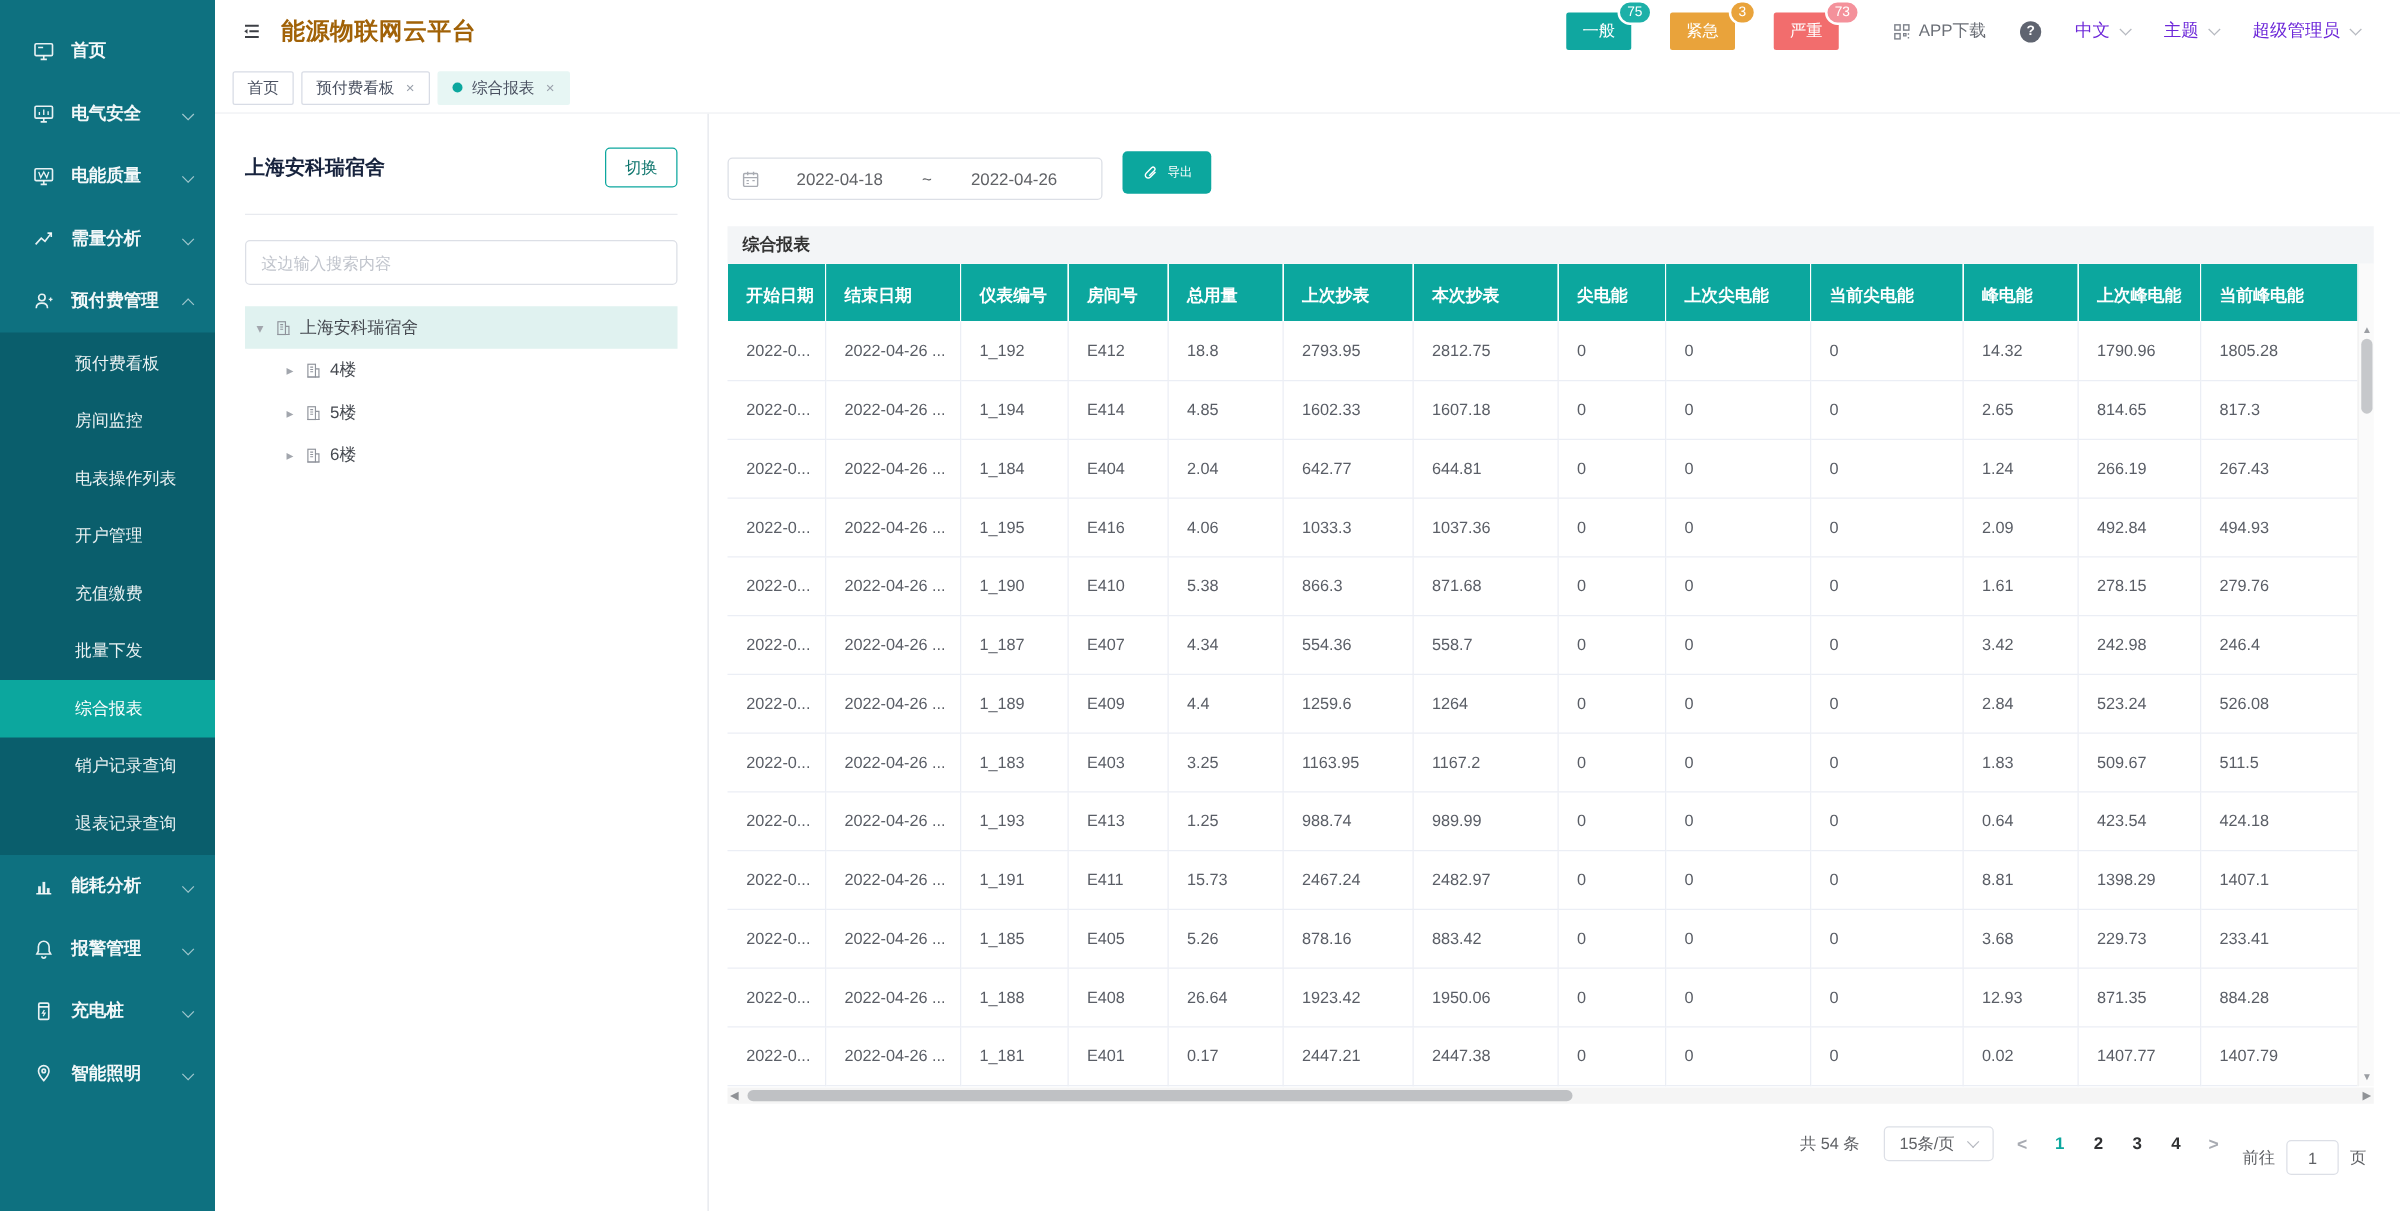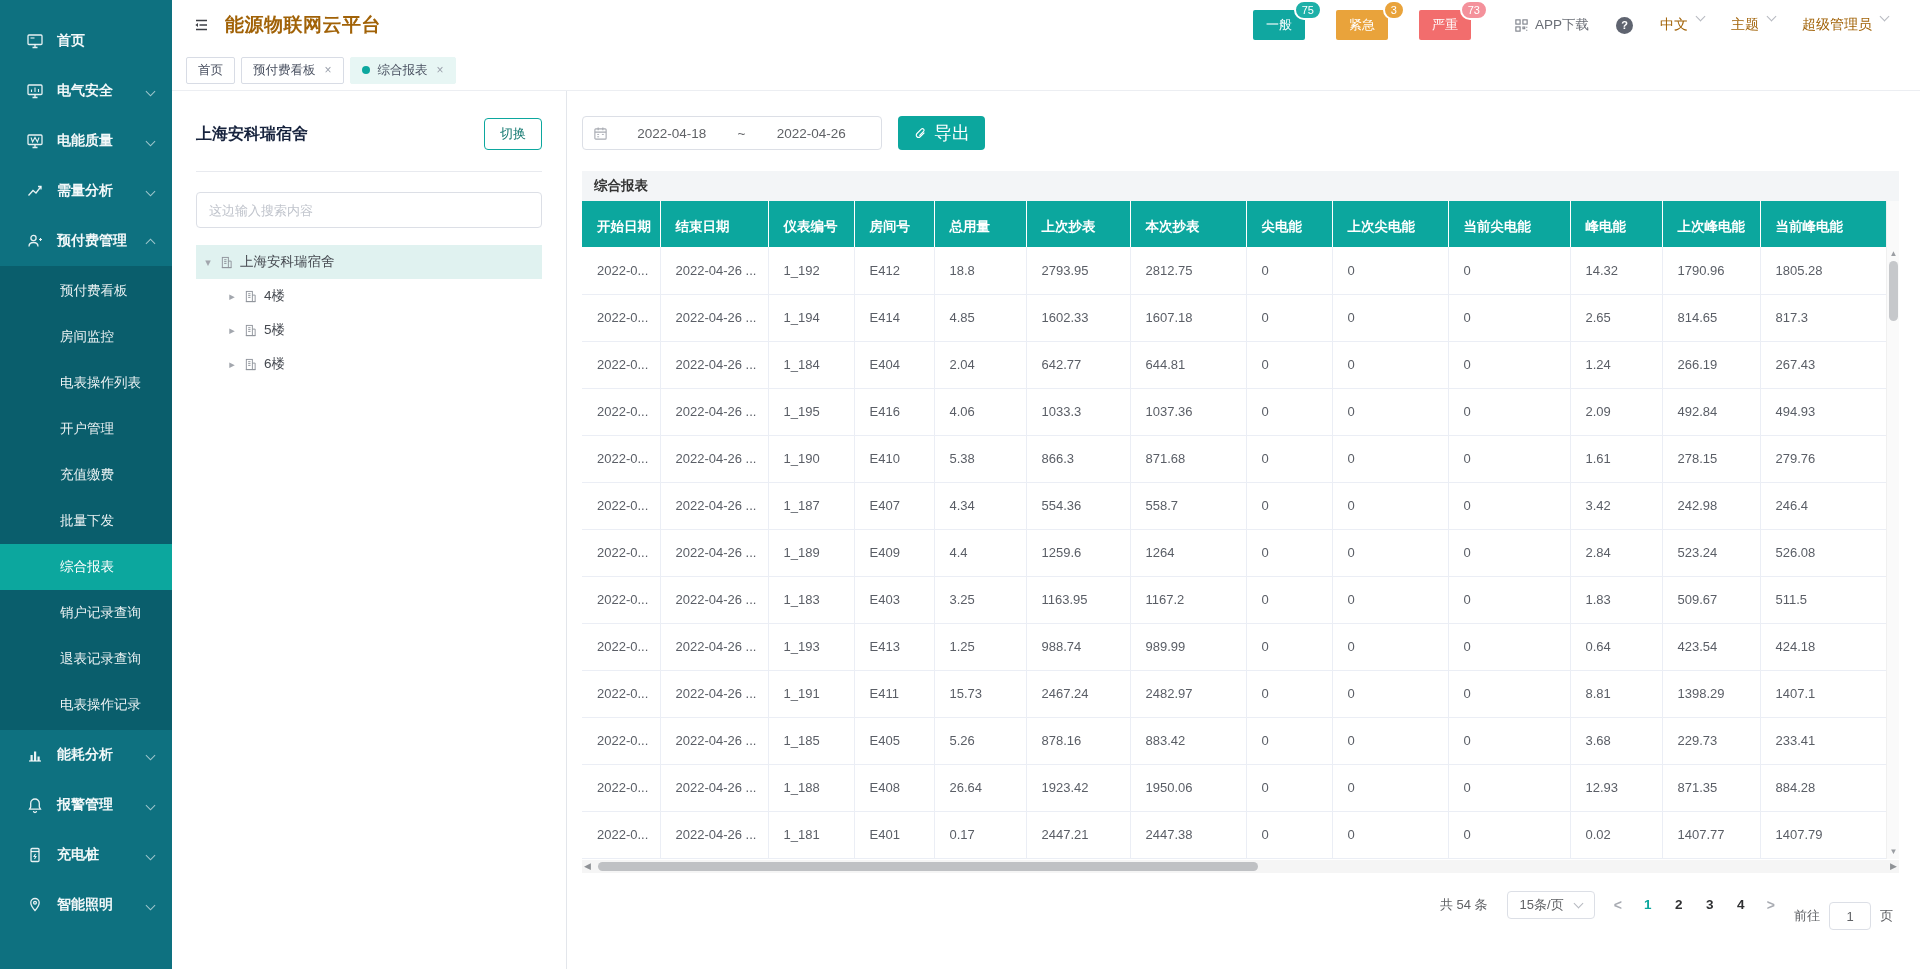--- a/index.html
+++ b/index.html
@@ -32,21 +32,21 @@
   .hamburger { margin-left:20px; display:flex; cursor:pointer; }
   .app-title { font-size:19px; font-weight:bold; color:#a16207; margin:0 0 0 15px; letter-spacing:.5px; }
   .top-right { margin-left:auto; display:flex; align-items:center; gap:27px; padding-right:32px; }
   .badges { display:flex; gap:31px; margin-right:16px; }
   .badge { position:relative; color:#fff; font-size:13px; padding:6px 13px; border-radius:2px; cursor:pointer; white-space:nowrap; }
   .badge-count { position:absolute; top:-10px; right:-17px; min-width:16px; padding:2px 6px;
     border-radius:10px; border:2px solid #fff; font-size:11px; color:#fff; text-align:right; line-height:1.1; }
   .applink { display:flex; align-items:center; gap:6px; color:#6a6e76; font-size:13.5px; cursor:pointer; }
   .help-circle { width:17px; height:17px; border-radius:50%; background:#5f6470; color:#fff; font-size:11px;
     display:flex; align-items:center; justify-content:center; font-weight:bold; cursor:pointer; }
-  .dropdown { display:flex; gap:9px; font-size:14px; color:#a16207; cursor:pointer; }
+  .dropdown { display:flex; align-items:center; gap:9px; font-size:14px; color:#6d28d9; cursor:pointer; }
   .chev-gray { color:#b6b9c0; margin-top:-3px; }
 
   
   .tabbar { position:absolute; left:172px; top:50px; right:0; height:41px; background:#fff;
     border-bottom:1px solid #eceef2; display:flex; align-items:center; padding-left:14px; gap:6px; }
   .tab { height:27px; display:inline-flex; align-items:center; gap:8px; padding:0 11px;
     border:1px solid #d8dce5; border-radius:2px; font-size:12.5px; color:#495060; background:#fff; cursor:pointer; }
   .tab.active { background:#e7f6f4; border-color:#e7f6f4; }
   .tab .dot { width:8px; height:8px; border-radius:50%; background:#0ca79e; }
   .tab .close { color:#9aa0ab; font-size:12px; margin-left:1px; }
@@ -67,25 +67,25 @@
   .tree-row { height:34px; display:flex; align-items:center; gap:7px; font-size:13.5px; color:#454950;
     cursor:pointer; padding-left:7px; }
   .tree-row.selected { background:#e0f2f0; }
   .tree-row.child { padding-left:31px; }
   .tree-arrow { color:#a2a6ad; font-size:11px; width:10px; text-align:center; }
   .tree-bicon { display:flex; }
 
   .main { position:absolute; left:396px; top:0; right:0; bottom:0; padding:25px 0 0 14px; }
   .toolbar { display:flex; align-items:center; gap:16px; }
   .daterange { width:300px; height:34px; border:1px solid #dcdfe6; border-radius:4px; background:#fff;
-    display:flex; align-items:center; padding:0 10px; gap:4px; color:#606266; font-size:13.5px; }
+    display:flex; align-items:center; padding:0 10px; gap:4px; color:#606266; font-size:13.5px;margin-top:10px; }
   .daterange .dr-val { flex:1; text-align:center; cursor:text; }
   .daterange .dr-sep { color:#606266; padding:0 2px; }
   .export-btn { height:34px; background:#0ca79e; color:#fff; border:none; border-radius:4px;
-    font-size:18px; padding:0 15px; display:flex; align-items:center; gap:7px; cursor:pointer; font-family:inherit; }
+    font-size:10px; padding:0 15px; display:flex; align-items:center; gap:7px; cursor:pointer; font-family:inherit; }
 
   .card { margin-top:21px; width:1317px; }
   .card-title { height:30px; line-height:30px; background:#f3f5f7; font-size:13.5px; font-weight:bold;
     color:#333; padding-left:12px; }
   .tablewrap { position:relative; display:flex; }
   table { border-collapse:collapse; table-layout:fixed; width:1304px; }
   thead th { background:#0ca79e; color:#fff; font-size:13.5px; font-weight:bold; text-align:left;
     height:46px; padding:6px 4px 0 15px; border-right:1px solid rgba(255,255,255,.55); white-space:nowrap; overflow:hidden; }
   thead th:last-child { border-right:none; }
   tbody td { height:47px; font-size:13px; color:#5a5e66; padding:0 4px 0 15px;
@@ -175,21 +175,20 @@
       <div class="submenu">
         <div class="submenu-item">预付费看板</div>
         <div class="submenu-item">房间监控</div>
         <div class="submenu-item">电表操作列表</div>
         <div class="submenu-item">开户管理</div>
         <div class="submenu-item">充值缴费</div>
         <div class="submenu-item">批量下发</div>
         <div class="submenu-item active">综合报表</div>
         <div class="submenu-item">销户记录查询</div>
         <div class="submenu-item">退表记录查询</div>
-        <div class="submenu-item">电表操作记录</div>
       </div>
       <div class="menu-item">
         <span class="micon">
           <svg width="18" height="18" viewBox="0 0 18 18" fill="none" stroke="currentColor" stroke-width="1.2">
             <path d="M3 15h12"></path>
             <rect x="4.5" y="9" width="2.2" height="6" fill="currentColor" stroke="none"></rect>
             <rect x="8" y="5.5" width="2.2" height="9.5" fill="currentColor" stroke="none"></rect>
             <rect x="11.5" y="10.5" width="2.2" height="4.5" fill="currentColor" stroke="none"></rect>
           </svg>
         </span>

